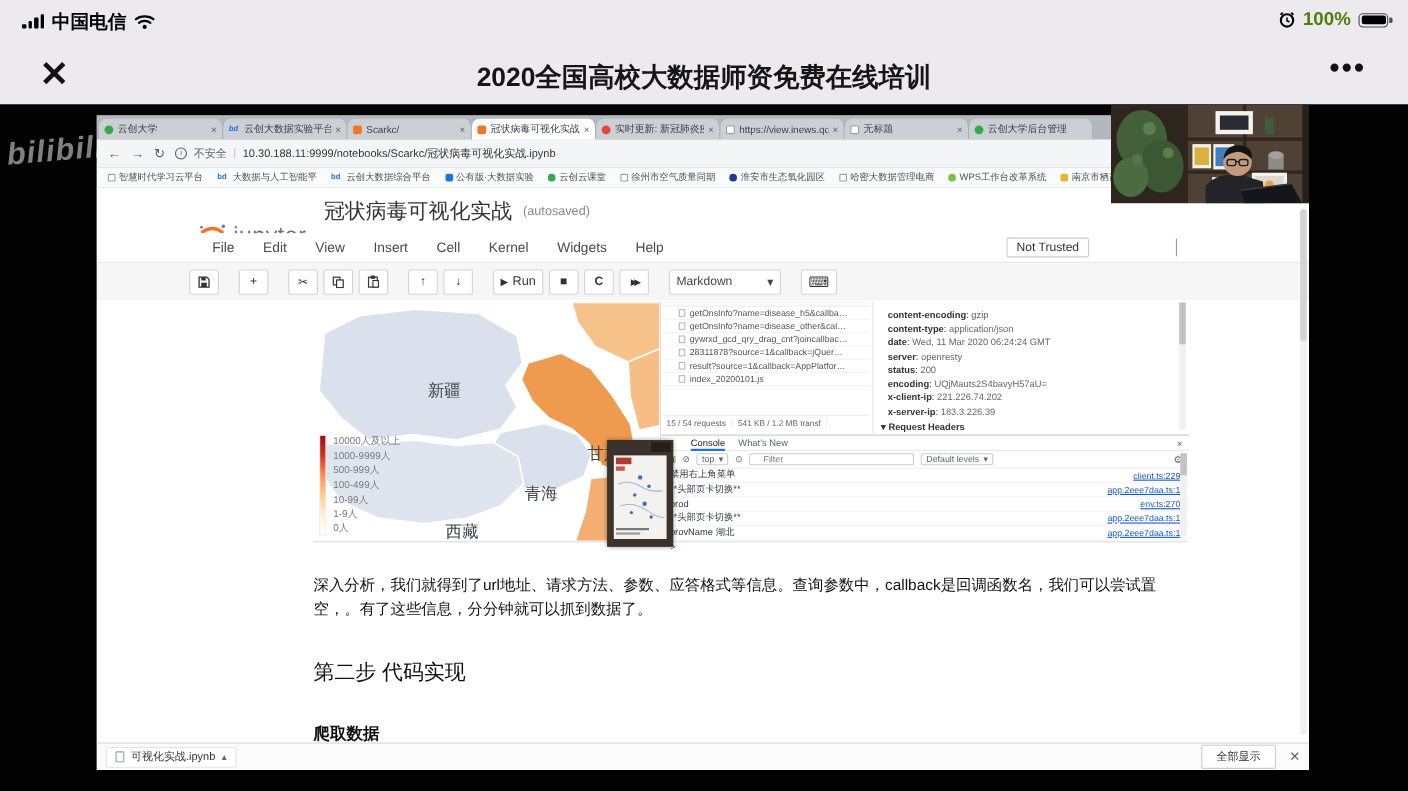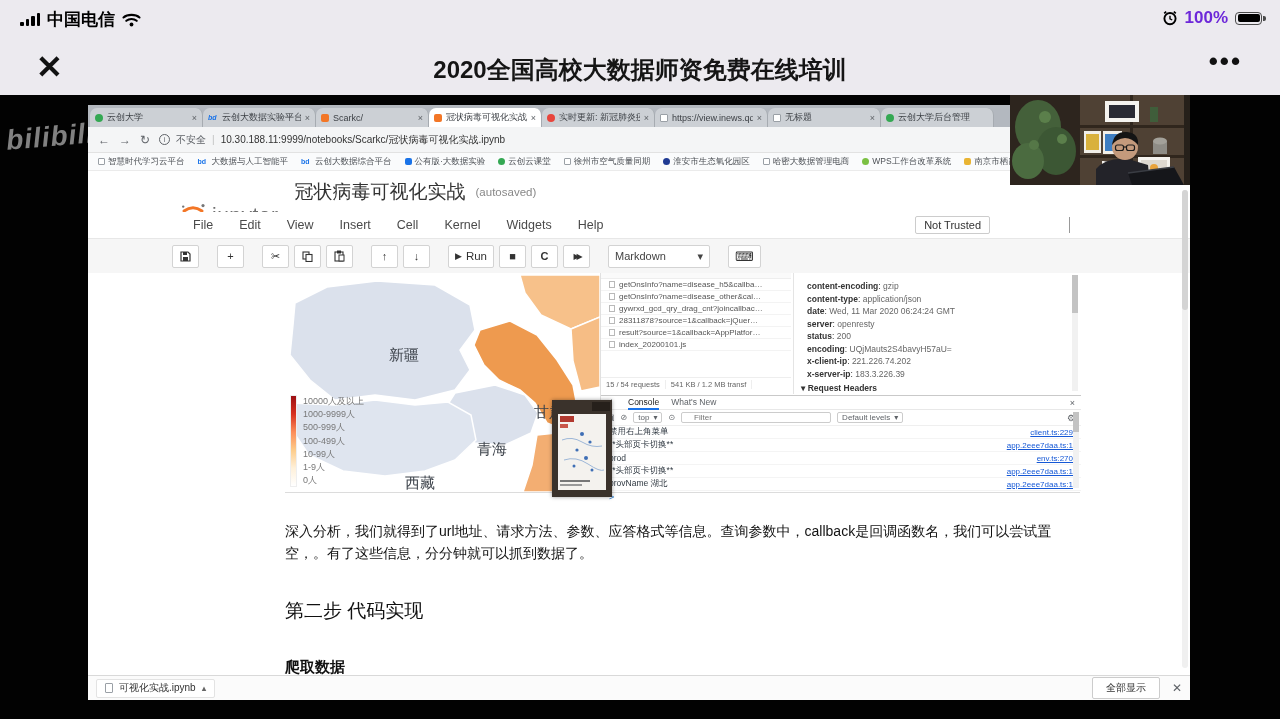--- a/index.html
+++ b/index.html
@@ -8,21 +8,21 @@
 
   
   .topbar { position:absolute; top:0; left:0; width:1280px; height:95px; background:#eceaef; }
   .statusbar { position:absolute; top:0; left:0; right:0; height:40px; }
   .st-left { position:absolute; left:20px; top:8px; display:flex; align-items:center; gap:7px; }
   .sigbars { display:flex; align-items:flex-end; gap:2px; height:13px; }
   .sigbars i { display:block; width:3.5px; background:#000; border-radius:1px; }
   .carrier { font-size:17px; font-weight:600; color:#000; }
   .st-time { position:absolute; left:0; right:0; top:8px; text-align:center; font-size:18px; font-weight:700; color:#000; }
   .st-right { position:absolute; right:18px; top:8px; display:flex; align-items:center; gap:7px; }
-  .batt-pct { font-size:17px; font-weight:600; color:#6d28d9; }
+  .batt-pct { font-size:17px; font-weight:600; color:#4d7c0f; }
   .battery { position:relative; width:27px; height:13px; border:1.5px solid #4a4a4a; border-radius:4px; }
   .battery .fill { position:absolute; inset:1.5px; background:#000; border-radius:2px; }
   .battery .tip { position:absolute; right:-4.5px; top:3.5px; width:3px; height:5px; background:#4a4a4a; border-radius:0 2px 2px 0; }
 
   .titlebar { position:absolute; top:40px; left:0; right:0; height:55px; }
   .close-x { position:absolute; left:36px; top:8px; font-size:32px; font-weight:700; color:#111; line-height:38px; cursor:pointer; }
   .page-title { position:absolute; left:120px; right:120px; top:14px; text-align:center; font-size:24px; font-weight:700; color:#151515; }
   .more-dots { position:absolute; right:38px; top:6px; font-size:26px; font-weight:700; color:#111; letter-spacing:2px; }
 
   
@@ -91,21 +91,21 @@
   .llabels { font-size:9px; color:#787878; line-height:13.2px; }
   .outline-bottom { position:absolute; left:197px; top:219px; width:795px; border-top:1px solid #dcdcdc; }
 
   
   .pip { position:absolute; left:464px; top:127px; width:60px; height:97px; background:#3a322b; z-index:5; box-shadow:0 0 4px rgba(0,0,0,.4); }
 
   
   .devtools { position:absolute; left:512px; top:0; width:480px; height:219px; background:#fff; border-left:1px solid #e0e0e0; font-size:8.5px; color:#444; }
   .net-partial { position:absolute; left:0; top:0; width:190px; height:6px; border-bottom:1px solid #eee; background:#fafafa; }
   .req-list { position:absolute; left:0; top:6px; width:190px; }
-  .req { height:12px; display:flex; align-items:center; gap:4px; padding-left:8px; font-size:8px; color:#555; border-bottom:1px solid #f3f3f3; white-space:nowrap; overflow:hidden; cursor:pointer; }
+  .req { height:12px; display:flex; align-items:center; gap:4px; padding-left:16px; font-size:8px; color:#555; border-bottom:1px solid #f3f3f3; white-space:nowrap; overflow:hidden; cursor:pointer; }
   .req i { flex:none; width:6px; height:7px; background:#fff; border:1px solid #b9b9b9; }
   .net-summary { position:absolute; left:0; top:104px; width:190px; height:14px; display:flex; align-items:center; font-size:7.5px; color:#666; border-top:1px solid #eee; }
   .net-summary span { padding:0 5px; border-right:1px solid #eee; white-space:nowrap; }
   .net-div { position:absolute; left:192px; top:0; width:1px; height:121px; background:#e4e4e4; }
   .hdrs { position:absolute; left:206px; top:8px; width:250px; }
   .hline { height:12.5px; white-space:nowrap; overflow:hidden; }
   .hk { color:#333; font-weight:700; } .hk::after { content:": "; font-weight:400; }
   .hv { color:#666; }
   .reqh { position:absolute; left:200px; top:110px; font-weight:700; color:#333; font-size:8.5px; }
   .vscroll { position:absolute; right:2px; top:2px; width:6px; height:116px; background:#f1f1f1; }

